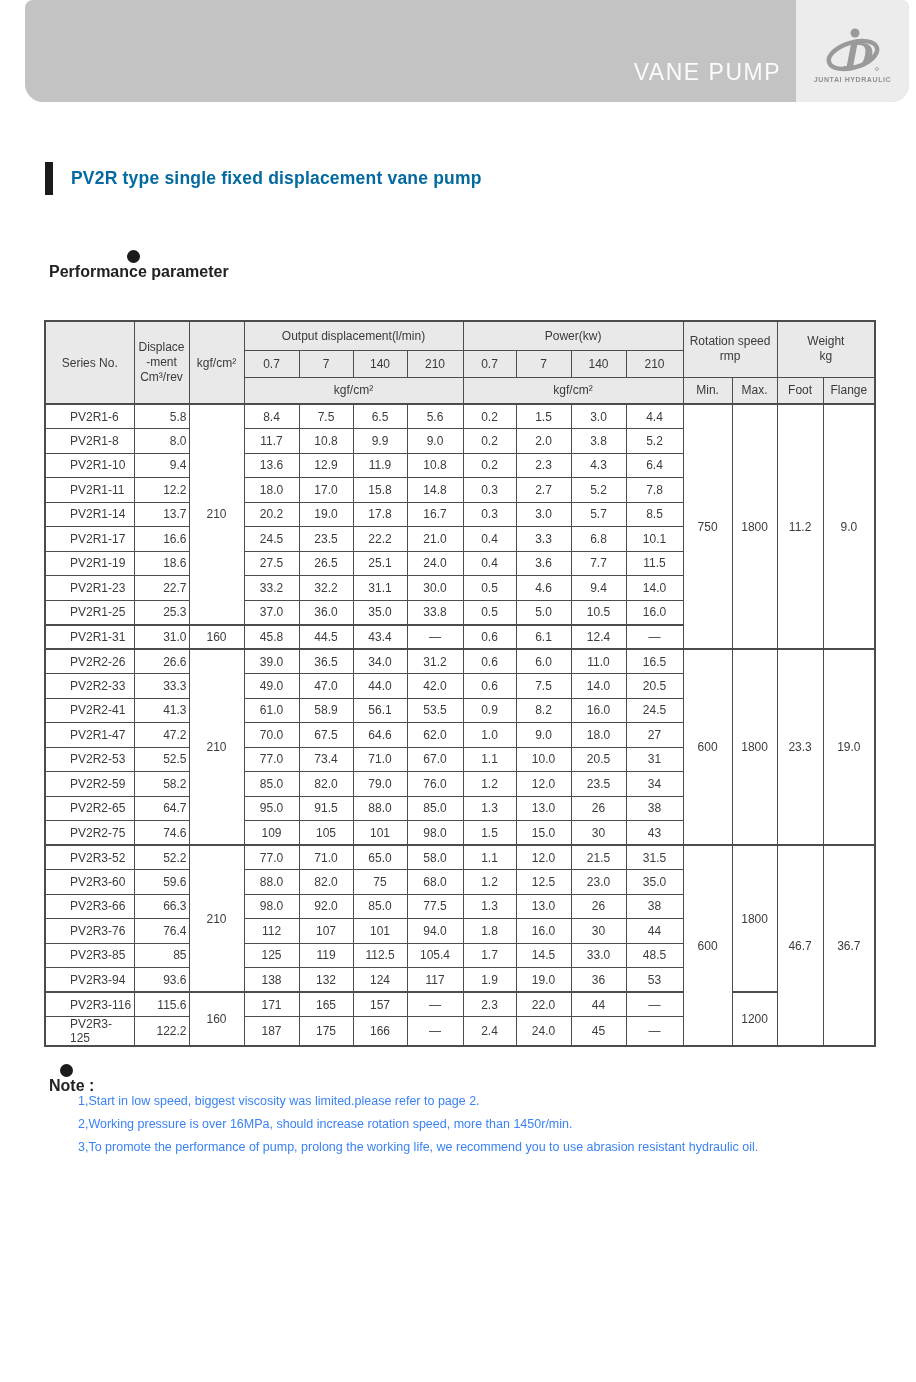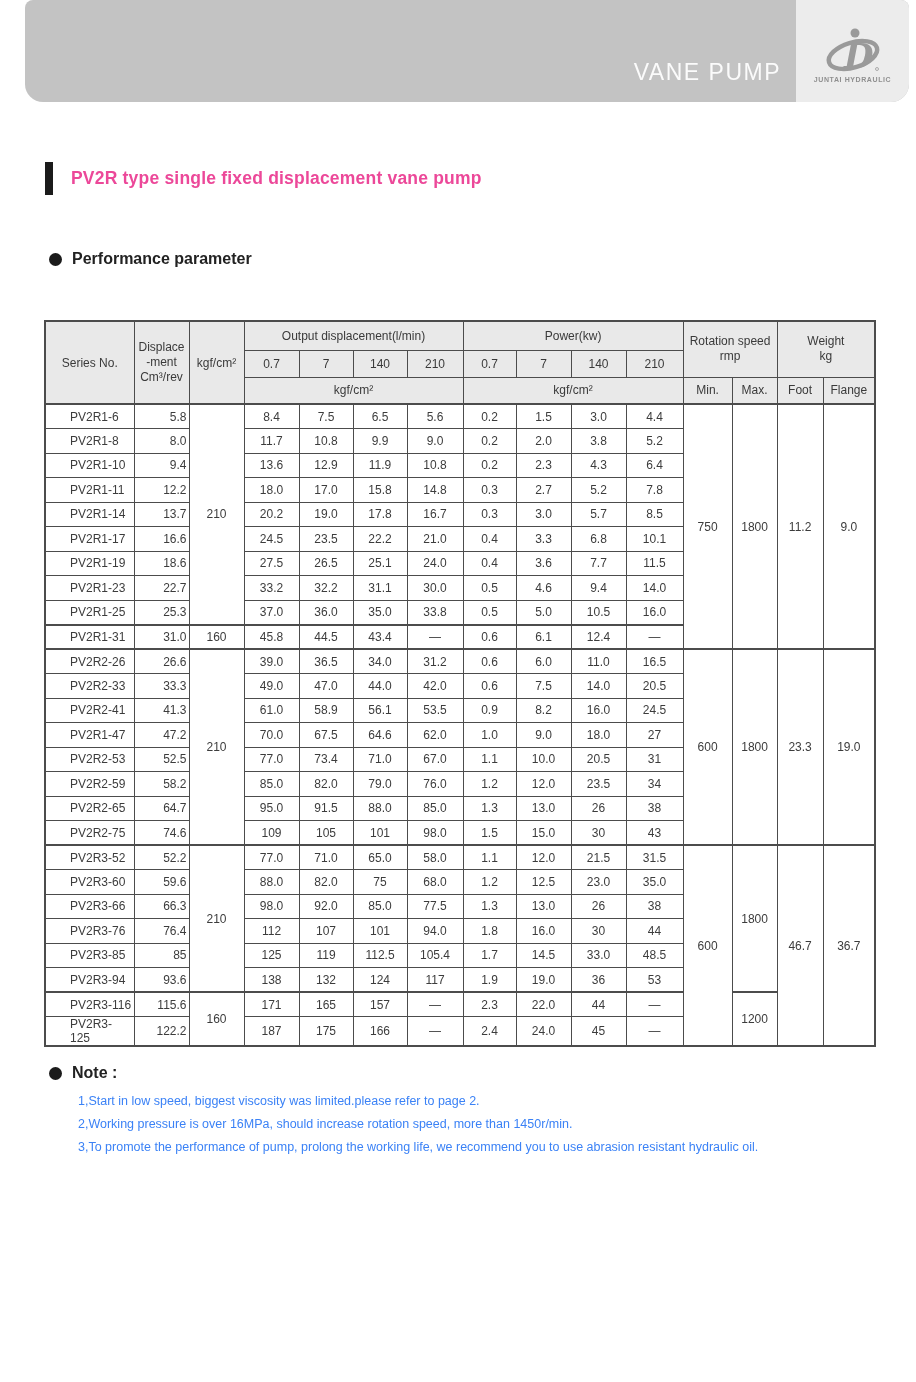--- a/index.html
+++ b/index.html
@@ -59,27 +59,28 @@
   }
   .title-bar {
     display: inline-block;
     width: 8px; height: 33px;
     background: #1b1b1b;
     margin-right: 18px;
   }
   .page-title {
     font-size: 17.5px;
     font-weight: bold;
-    color: #ec4899;
+    color: #0369a1;
     letter-spacing: 0.2px;
   }
   .section-heading {
     position: absolute;
     display: flex;
     align-items: center;
+    flex-direction: column;
   }
   .section-heading.perf { left: 49px; top: 250px; }
   .section-heading.note { left: 49px; top: 1064px; }
   .bullet {
     display: inline-block;
     width: 13px; height: 13px;
     background: #1b1b1b;
     border-radius: 50%;
     margin-right: 10px;
     flex: 0 0 auto;

